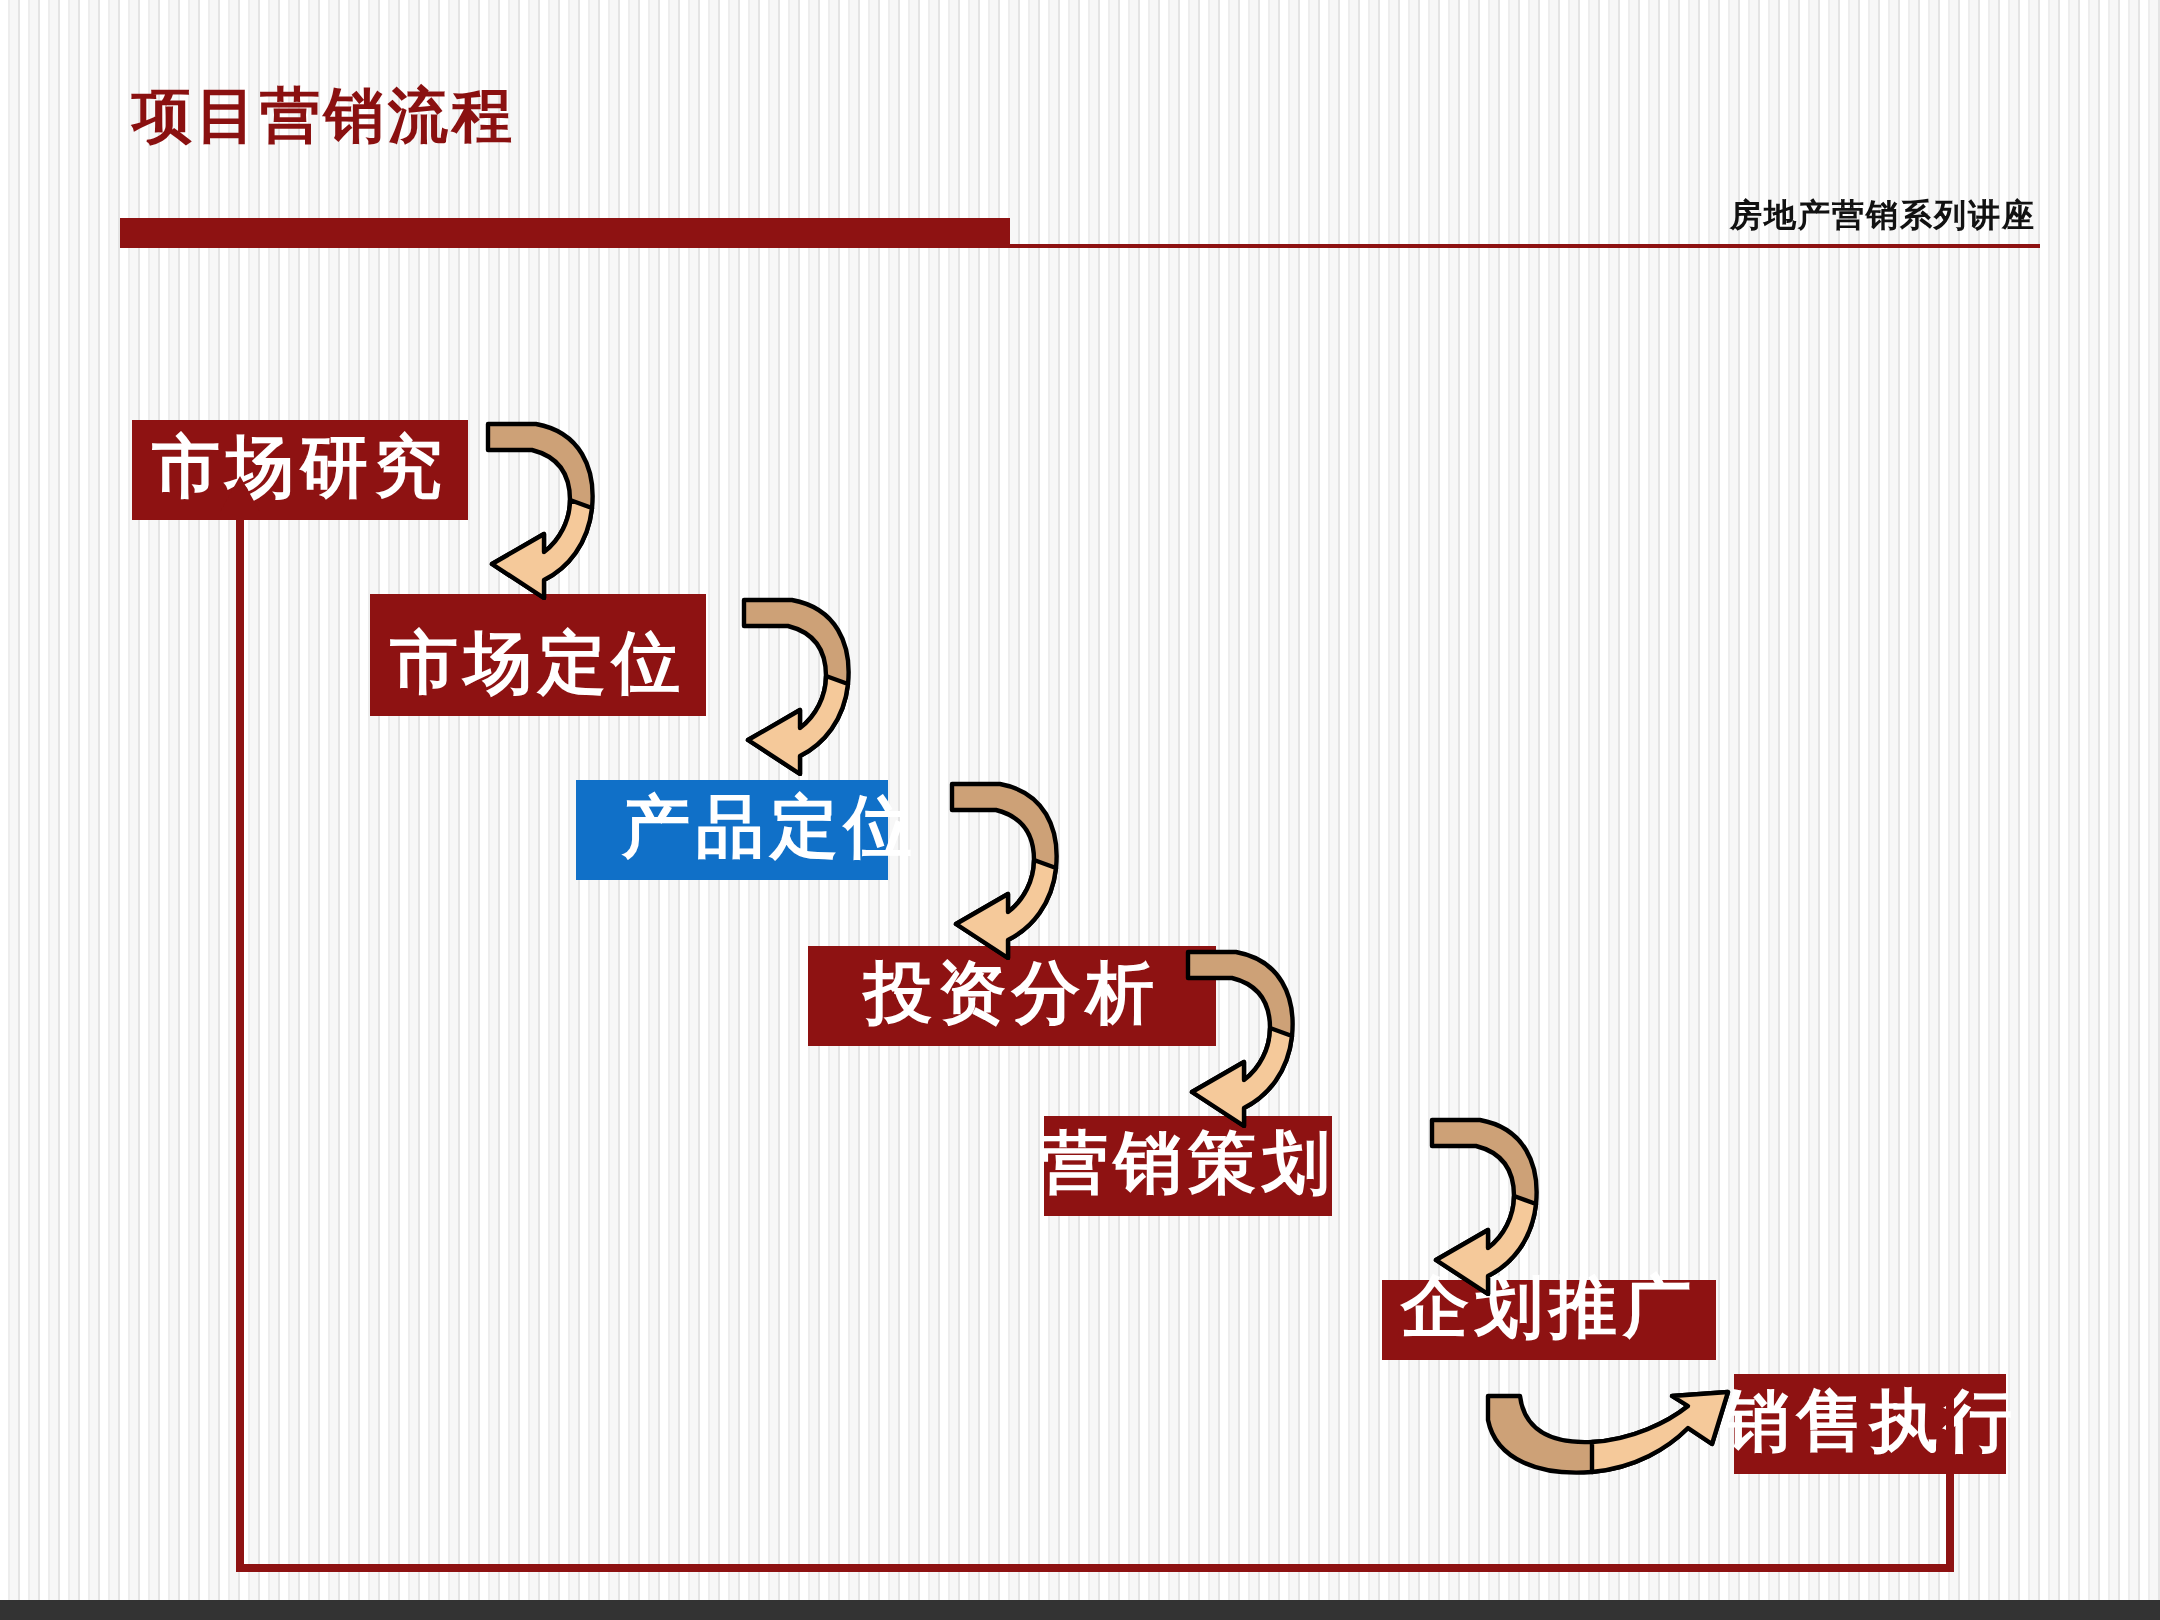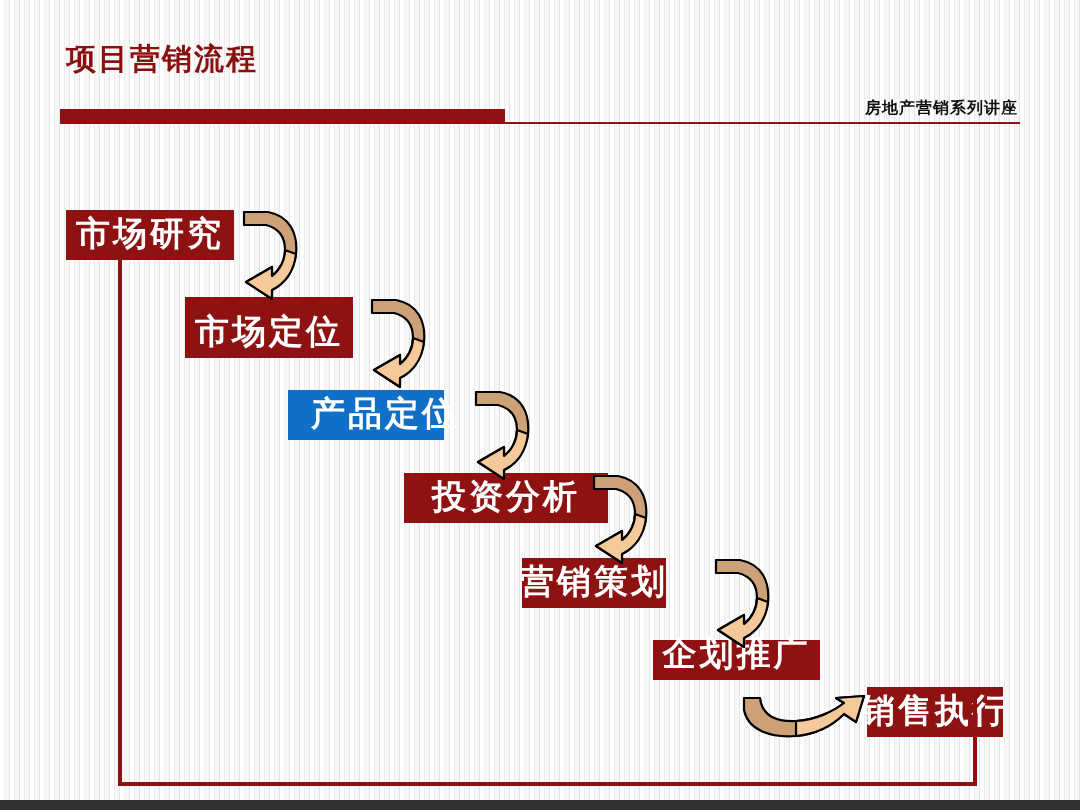--- a/index.html
+++ b/index.html
@@ -155,21 +155,21 @@
       </div>
       <div class="pbox blue" style="left: 288px; top: 390px; width: 156px; height: 50px; padding-left: 38px;">
         <span>产品定位</span>
       </div>
       <div class="pbox red" style="left: 404px; top: 473px; width: 204px; height: 50px;">
         <span>投资分析</span>
       </div>
       <div class="pbox red" style="left: 522px; top: 558px; width: 144px; height: 50px;">
         <span>营销策划</span>
       </div>
-      <div class="pbox red" style="left: 653px; top: 640px; width: 167px; height: 40px;">
+      <div class="pbox red" style="left: 691px; top: 640px; width: 167px; height: 40px;">
         <span>企划推广</span>
       </div>
       <div class="pbox red" style="left: 867px; top: 687px; width: 136px; height: 50px;">
         <span>销售执行</span>
       </div>
     </div>
 
   <div id="arrows-layer">
       <div class="arrow" style="left: 238px; top: 208px; width: 62px; height: 92px;"><svg viewBox="0 0 62 92" width="62" height="92">
           <path d="M 6,4 L 30,4 C 52,8 60,26 58,46 C 56,64 46,76 34,82 L 34,91 L 8,74 L 34,59 L 34,68 C 42,62 47,52 47,42 C 47,28 40,20 28,17 L 6,17 Z" fill="#cda177" stroke="#000000" stroke-width="2.2" stroke-linejoin="round"></path>

